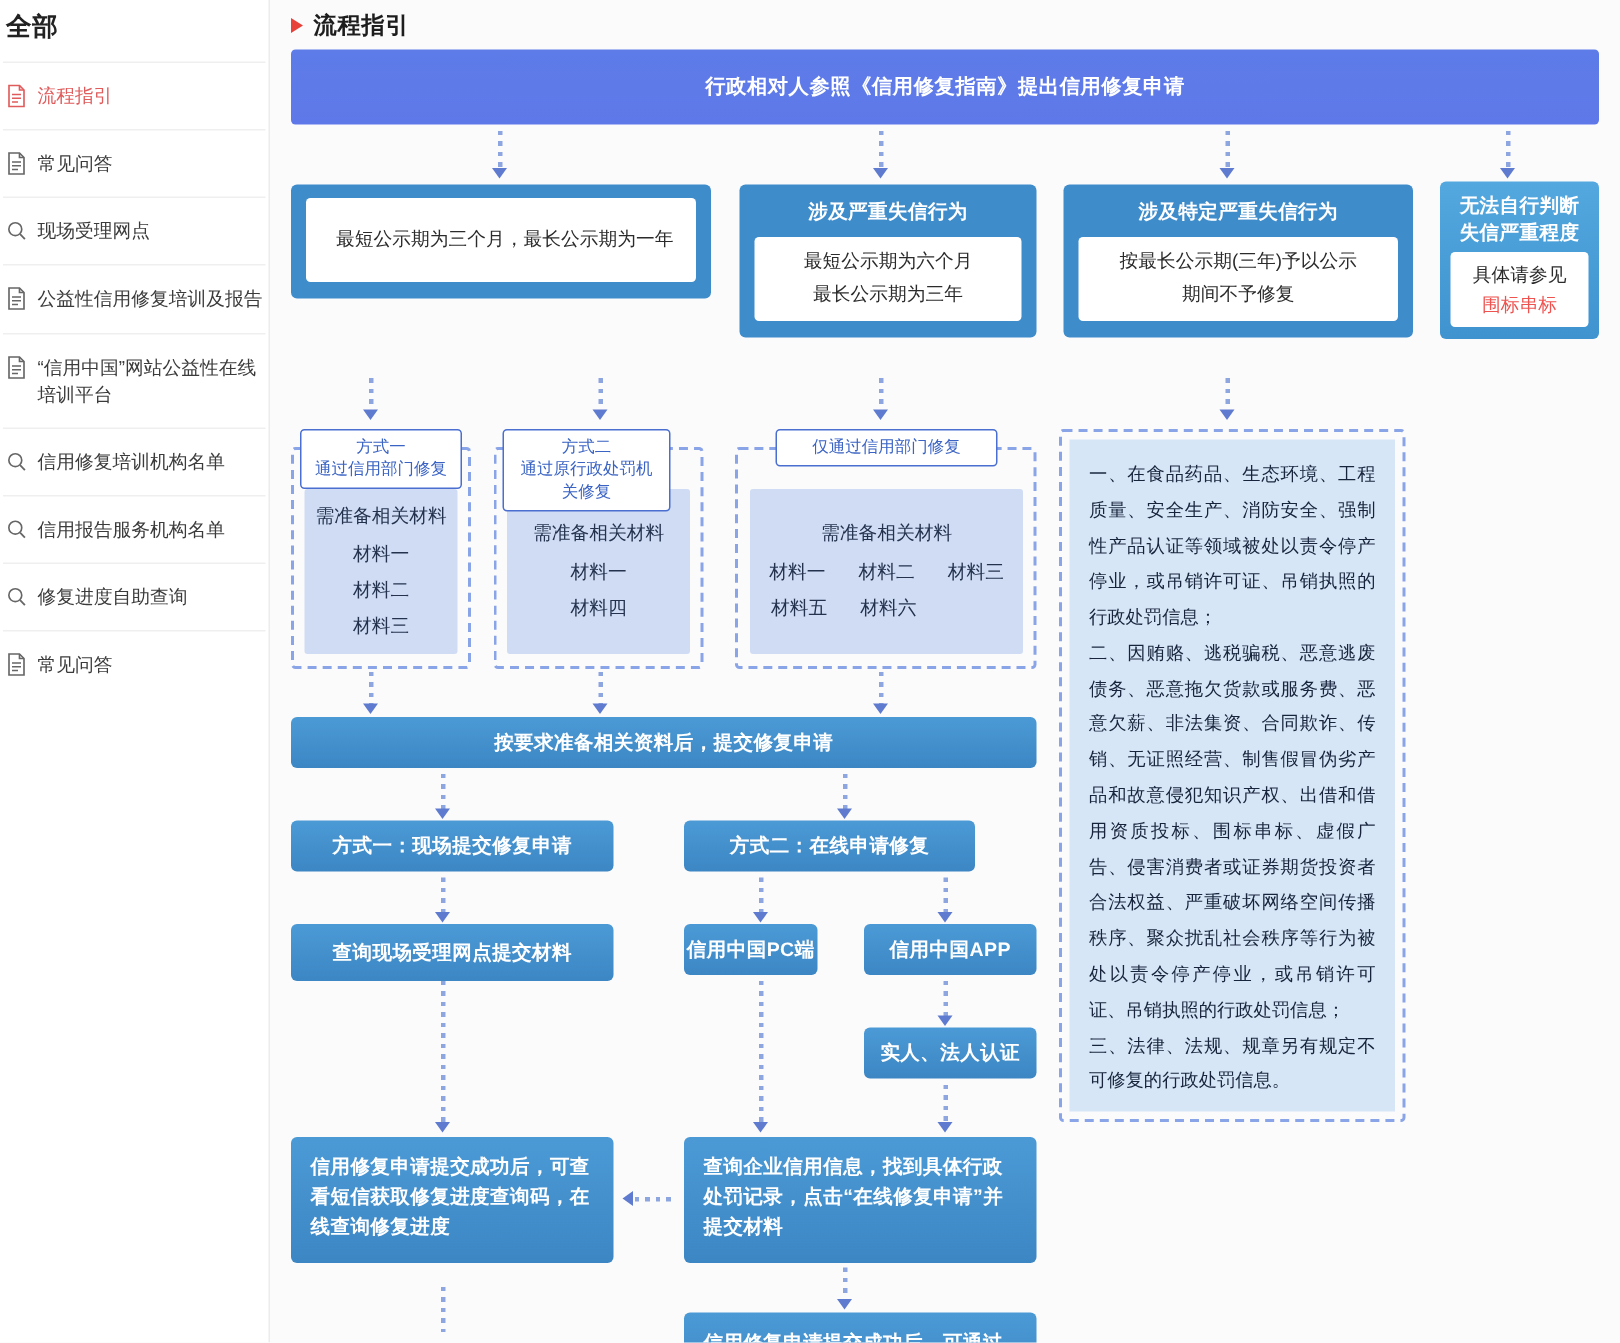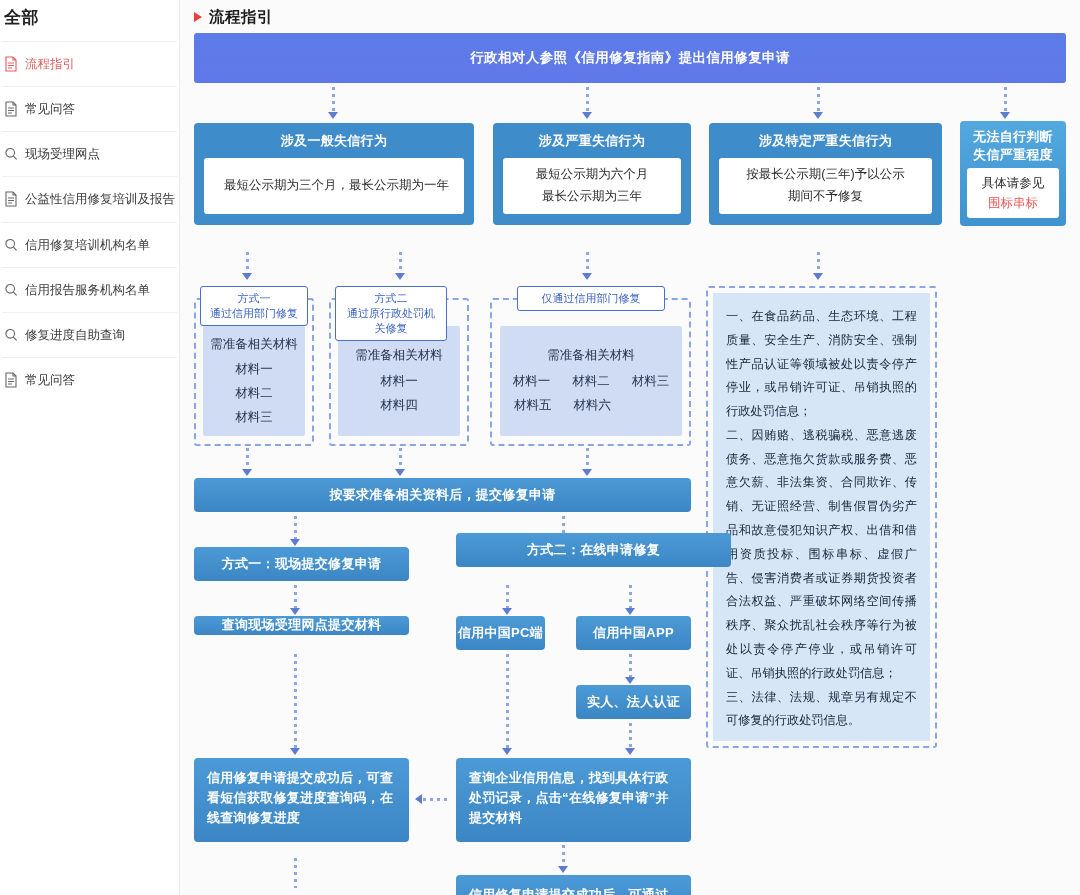--- a/index.html
+++ b/index.html
@@ -164,59 +164,69 @@
       <span class="sb-ico">
         <svg width="14" height="16" viewBox="0 0 14 16">
             <path d="M2 1h7l3 3v11H2z" fill="none" stroke="#666" stroke-width="1.1"></path>
             <path d="M9 1v3h3" fill="none" stroke="#666" stroke-width="1.1"></path>
             <path d="M4 7h6M4 9.5h6M4 12h4" stroke="#666" stroke-width="1"></path>
           </svg>
       </span>
       <span class="sb-label">公益性信用修复培训及报告</span>
     </div>
 
-
-    <div class="sb-item">
-      <span class="sb-ico">
-        <svg width="14" height="16" viewBox="0 0 14 16">
-            <circle cx="6.2" cy="6.8" r="4.3" fill="none" stroke="#666" stroke-width="1.1"></circle>
-            <path d="M9.4 10.1L12.6 13.4" stroke="#666" stroke-width="1.2"></path>
-          </svg>
-      </span>
-      <span class="sb-label">信用修复培训机构名单</span>
-    </div>
-
-    <div class="sb-item">
-      <span class="sb-ico">
-        <svg width="14" height="16" viewBox="0 0 14 16">
-            <circle cx="6.2" cy="6.8" r="4.3" fill="none" stroke="#666" stroke-width="1.1"></circle>
-            <path d="M9.4 10.1L12.6 13.4" stroke="#666" stroke-width="1.2"></path>
-          </svg>
-      </span>
-      <span class="sb-label">信用报告服务机构名单</span>
-    </div>
-
-    <div class="sb-item">
-      <span class="sb-ico">
-        <svg width="14" height="16" viewBox="0 0 14 16">
-            <circle cx="6.2" cy="6.8" r="4.3" fill="none" stroke="#666" stroke-width="1.1"></circle>
-            <path d="M9.4 10.1L12.6 13.4" stroke="#666" stroke-width="1.2"></path>
-          </svg>
-      </span>
-      <span class="sb-label">修复进度自助查询</span>
-    </div>
-
     <div class="sb-item">
       <span class="sb-ico">
         <svg width="14" height="16" viewBox="0 0 14 16">
             <path d="M2 1h7l3 3v11H2z" fill="none" stroke="#666" stroke-width="1.1"></path>
             <path d="M9 1v3h3" fill="none" stroke="#666" stroke-width="1.1"></path>
             <path d="M4 7h6M4 9.5h6M4 12h4" stroke="#666" stroke-width="1"></path>
           </svg>
       </span>
+      <span class="sb-label">“信用中国”网站公益性在线培训平台</span>
+    </div>
+
+    <div class="sb-item">
+      <span class="sb-ico">
+        <svg width="14" height="16" viewBox="0 0 14 16">
+            <circle cx="6.2" cy="6.8" r="4.3" fill="none" stroke="#666" stroke-width="1.1"></circle>
+            <path d="M9.4 10.1L12.6 13.4" stroke="#666" stroke-width="1.2"></path>
+          </svg>
+      </span>
+      <span class="sb-label">信用修复培训机构名单</span>
+    </div>
+
+    <div class="sb-item">
+      <span class="sb-ico">
+        <svg width="14" height="16" viewBox="0 0 14 16">
+            <circle cx="6.2" cy="6.8" r="4.3" fill="none" stroke="#666" stroke-width="1.1"></circle>
+            <path d="M9.4 10.1L12.6 13.4" stroke="#666" stroke-width="1.2"></path>
+          </svg>
+      </span>
+      <span class="sb-label">信用报告服务机构名单</span>
+    </div>
+
+    <div class="sb-item">
+      <span class="sb-ico">
+        <svg width="14" height="16" viewBox="0 0 14 16">
+            <circle cx="6.2" cy="6.8" r="4.3" fill="none" stroke="#666" stroke-width="1.1"></circle>
+            <path d="M9.4 10.1L12.6 13.4" stroke="#666" stroke-width="1.2"></path>
+          </svg>
+      </span>
+      <span class="sb-label">修复进度自助查询</span>
+    </div>
+
+    <div class="sb-item">
+      <span class="sb-ico">
+        <svg width="14" height="16" viewBox="0 0 14 16">
+            <path d="M2 1h7l3 3v11H2z" fill="none" stroke="#666" stroke-width="1.1"></path>
+            <path d="M9 1v3h3" fill="none" stroke="#666" stroke-width="1.1"></path>
+            <path d="M4 7h6M4 9.5h6M4 12h4" stroke="#666" stroke-width="1"></path>
+          </svg>
+      </span>
       <span class="sb-label">常见问答</span>
     </div>
   </div>
 
   <div class="main">
 
     <div class="section-head">
       <span class="tri"></span>
       <span class="section-title">流程指引</span>
     </div>
@@ -236,21 +246,20 @@
       <div class="conn">
         <div class="dline" style="left:637px; top:59px; height:26px;"></div>
         <div class="ahead" style="left:633px; top:84px;"></div>
       </div>
       <div class="conn">
         <div class="dline" style="left:824px; top:59px; height:26px;"></div>
         <div class="ahead" style="left:820px; top:84px;"></div>
       </div>
 
       <div class="bx cat" style="left:14px; top:95px; width:280px;">
-        <div class="cat-title">涉及一般失信行为</div>
         <div class="cat-body" style="height:56px;padding-left:13px;">
           <div>最短公示期为三个月，最长公示期为一年</div>
         </div>
       </div>
 
       <div class="bx cat" style="left:313px; top:95px; width:198px;">
         <div class="cat-title">涉及严重失信行为</div>
         <div class="cat-body" style="height:56px;">
           <div>最短公示期为六个月</div>
           <div>最长公示期为三年</div>
@@ -369,36 +378,36 @@
       <div class="conn">
         <div class="dline" style="left:114px; top:488px; height:24px;"></div>
         <div class="ahead" style="left:110px; top:511px;"></div>
       </div>
       <div class="conn">
         <div class="dline" style="left:382px; top:488px; height:24px;"></div>
         <div class="ahead" style="left:378px; top:511px;"></div>
       </div>
 
       <div class="bx blue-box center" style="left:14px; top:519px; width:215px; height:34px;">方式一：现场提交修复申请</div>
-      <div class="bx blue-box center" style="left:276px; top:505px; width:275px; height:34px;">方式二：在线申请修复</div>
+      <div class="bx blue-box center" style="left:276px; top:519px; width:194px; height:34px;">方式二：在线申请修复</div>
 
       <div class="conn">
         <div class="dline" style="left:114px; top:557px; height:24px;"></div>
         <div class="ahead" style="left:110px; top:580px;"></div>
       </div>
       <div class="conn">
         <div class="dline" style="left:326px; top:557px; height:24px;"></div>
         <div class="ahead" style="left:322px; top:580px;"></div>
       </div>
       <div class="conn">
         <div class="dline" style="left:449px; top:557px; height:24px;"></div>
         <div class="ahead" style="left:445px; top:580px;"></div>
       </div>
 
-      <div class="bx blue-box center" style="left:14px; top:588px; width:215px; height:19px;">查询现场受理网点提交材料</div>
+      <div class="bx blue-box center" style="left:14px; top:588px; width:215px; height:38px;">查询现场受理网点提交材料</div>
       <div class="bx blue-box center" style="left:276px; top:588px; width:89px; height:34px;">信用中国PC端</div>
       <div class="bx blue-box center" style="left:396px; top:588px; width:115px; height:34px;">信用中国APP</div>
 
       <div class="conn">
         <div class="dline" style="left:449px; top:626px; height:24px;"></div>
         <div class="ahead" style="left:445px; top:649px;"></div>
       </div>
       <div class="bx blue-box center" style="left:396px; top:657px; width:115px; height:34px;">实人、法人认证</div>
 
       <div class="conn">

